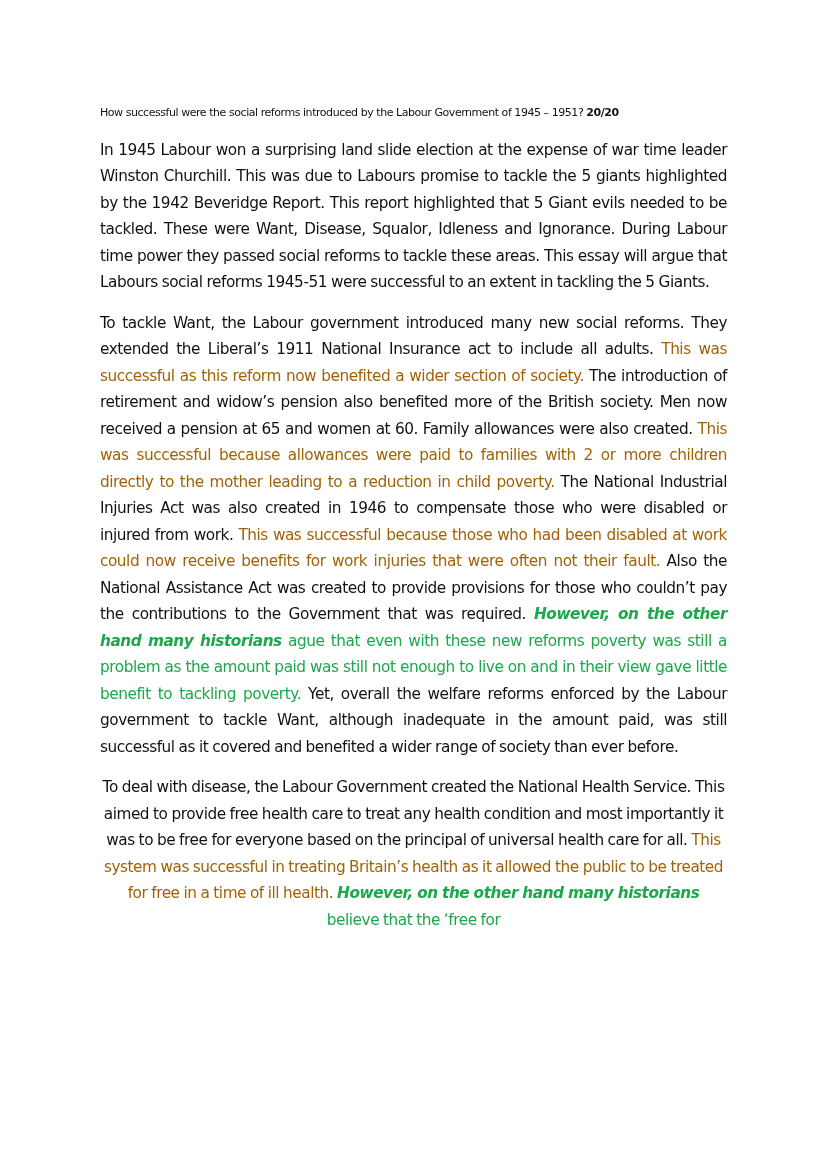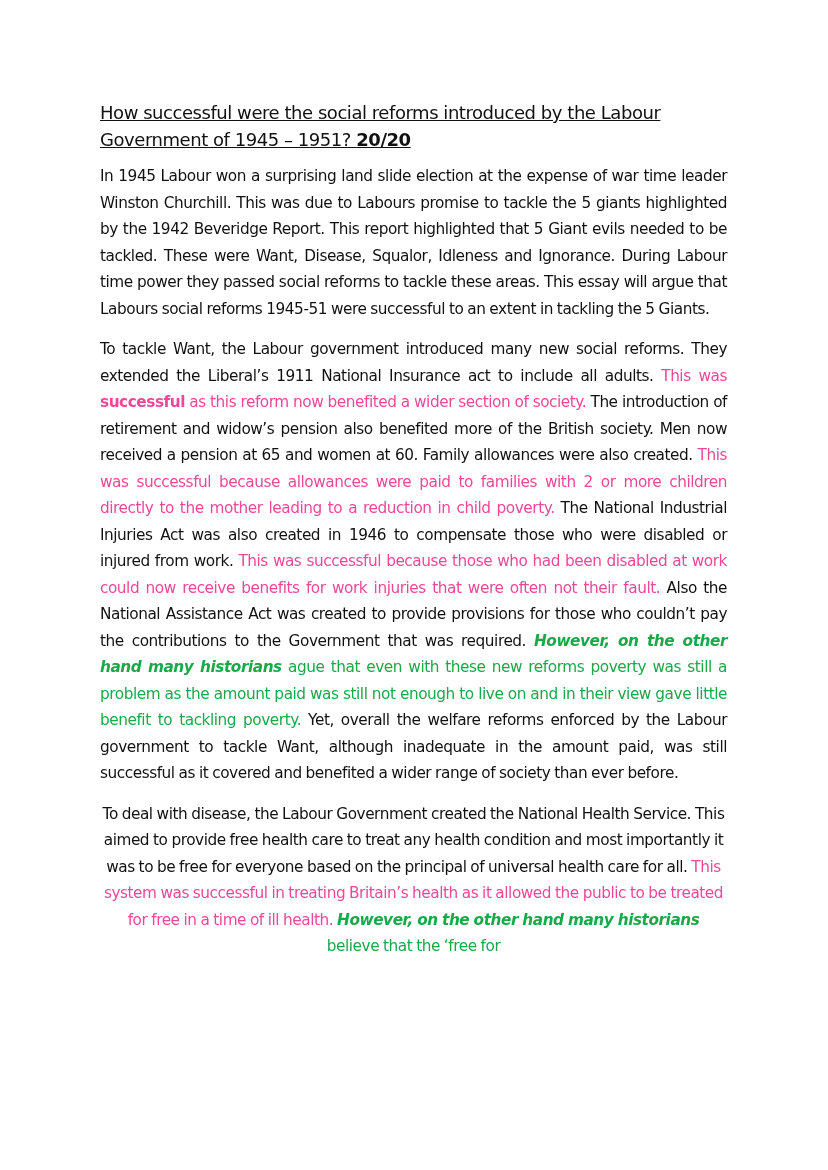--- a/index.html
+++ b/index.html
@@ -15,43 +15,42 @@
       font-family: "DejaVu Sans", sans-serif;
       color: #111111;
     }
     .page {
       position: absolute;
       left: 100px;
       top: 100px;
       width: 629px;
     }
     .title {
-      font-size: 18px;
+      font-size: 11px;
       line-height: 26.5px;
       margin: 0 0 10px 0;
       letter-spacing: -0.45px;
-      text-decoration: underline;
     }
     .title .score {
       font-weight: bold;
     }
     p.para {
       margin: 0 2px 14px 0;
       font-size: 15.3px;
       line-height: 26.5px;
       text-align: justify;
       letter-spacing: -0.45px;
       word-spacing: -0.5px;
     }
     p.para.left {
       text-align: center;
     }
-    .red { color: #ec4899; }
+    .red { color: #a16207; }
     .green { color: #1aa84a; }
-    .b { font-weight: bold; }
+    .b { font-weight: normal; }
     .bi { font-weight: bold; font-style: italic; }
   </style>
 </head>
 <body>
 
 <div class="page">
 
   <div class="title">
     <span>How successful were the social reforms introduced by the Labour Government of 1945 – 1951?</span>
     <span class="score">20/20</span>

